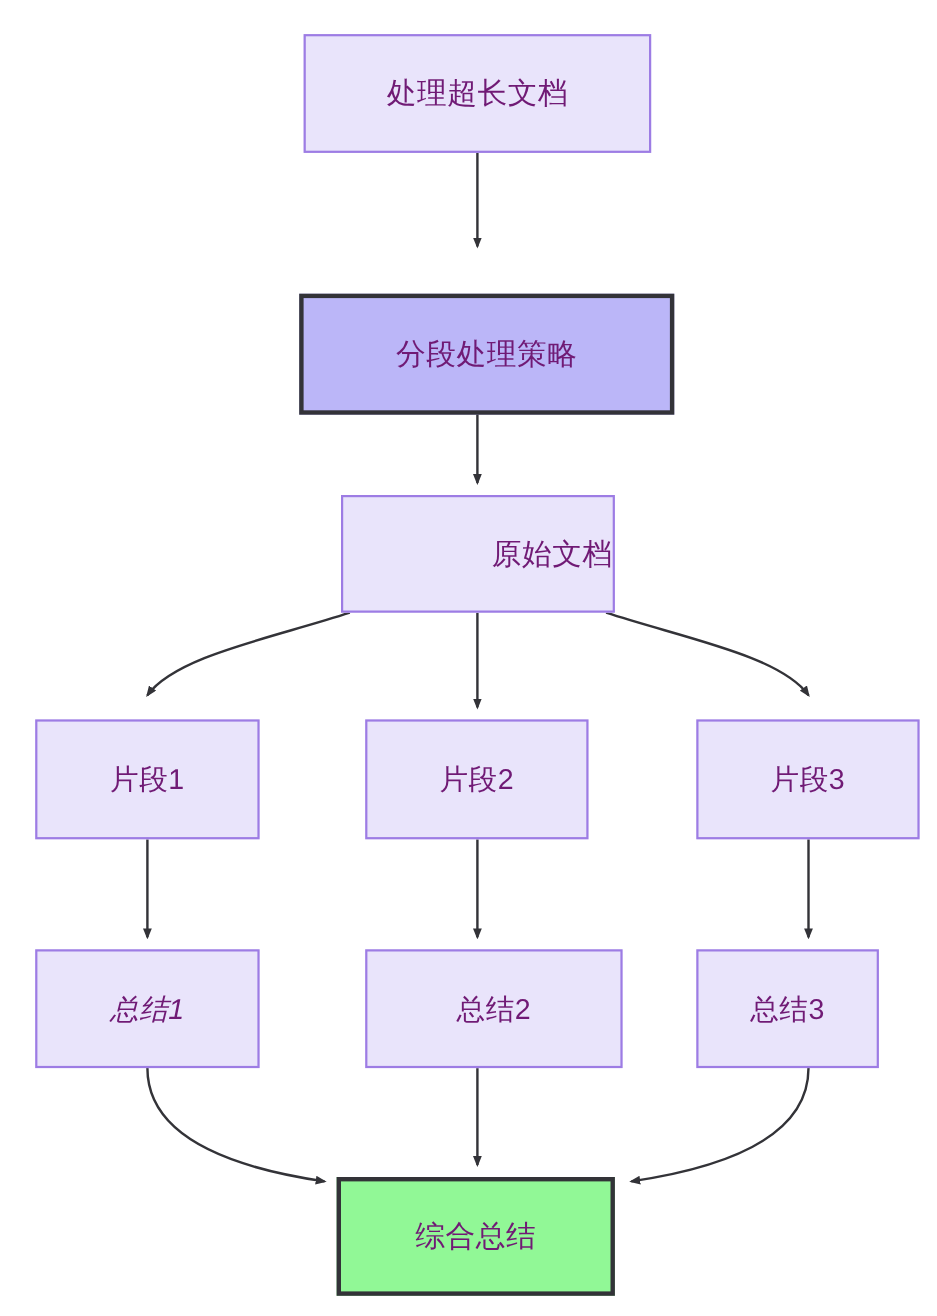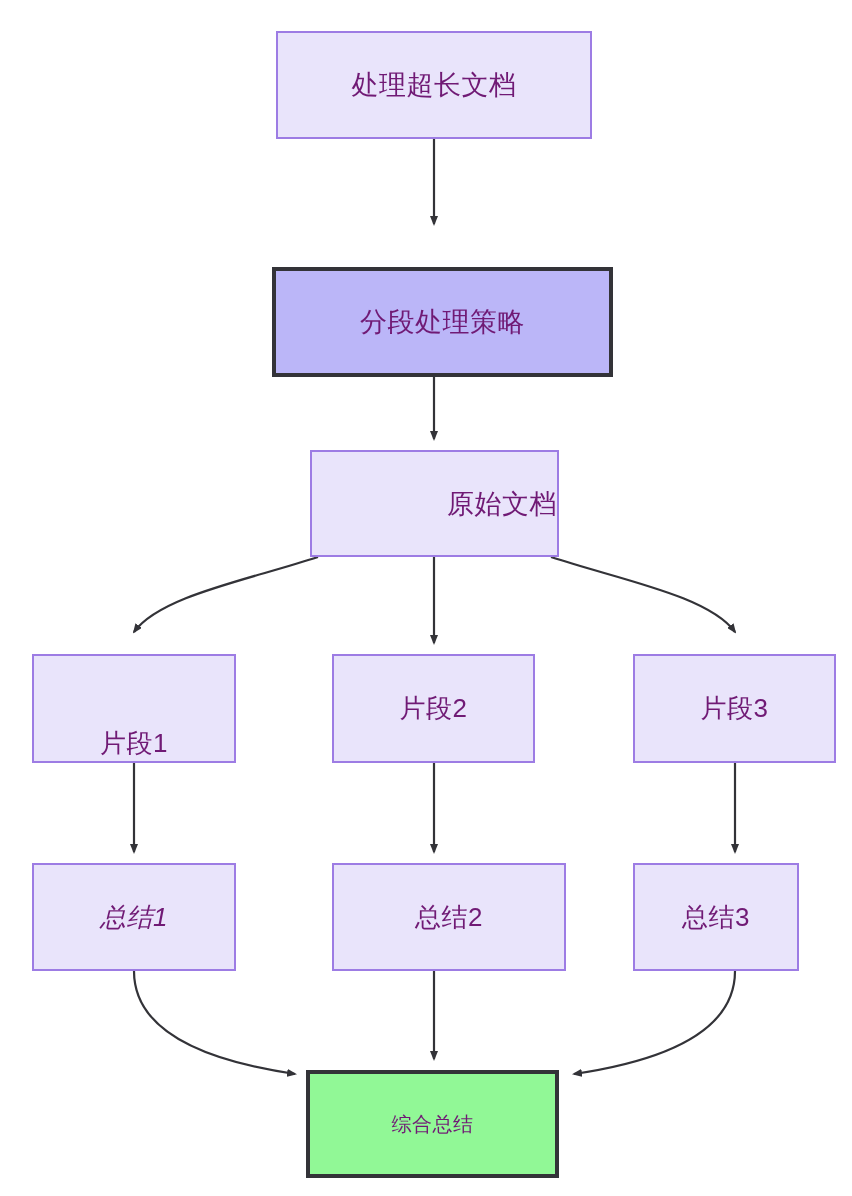--- a/index.html
+++ b/index.html
@@ -44,21 +44,21 @@
     font-size: 27px;
   }
   .node.accent {
     background: #bbb6f8;
     border: 4px solid #333338;
     font-size: 27px;
   }
   .node.result {
     background: #91f896;
     border: 4px solid #333338;
-    font-size: 20px;
+    font-size: 27px;
   }
   .node.small {
     font-size: 26px;
   }
 </style>
 </head>
 <body>
 
 <div id="diagram">
 
@@ -97,21 +97,21 @@
   </div>
 
   <div class="node accent" style="left:272px; top:235px; width:341px; height:110px;margin-top:32px;">
     <span>分段处理策略</span>
   </div>
 
   <div class="node plain" style="left:310px; top:450px; width:249px; height:107px;justify-content:flex-end;">
     <span>原始文档</span>
   </div>
 
-  <div class="node plain small" style="left:32px; top:654px; width:204px; height:109px;align-items:flex-end;">
+  <div class="node plain small" style="left:32px; top:654px; width:204px; height:109px;">
     <span>片段1</span>
   </div>
 
   <div class="node plain small" style="left:332px; top:654px; width:203px; height:109px;">
     <span>片段2</span>
   </div>
 
   <div class="node plain small" style="left:633px; top:654px; width:203px; height:109px;">
     <span>片段3</span>
   </div>

